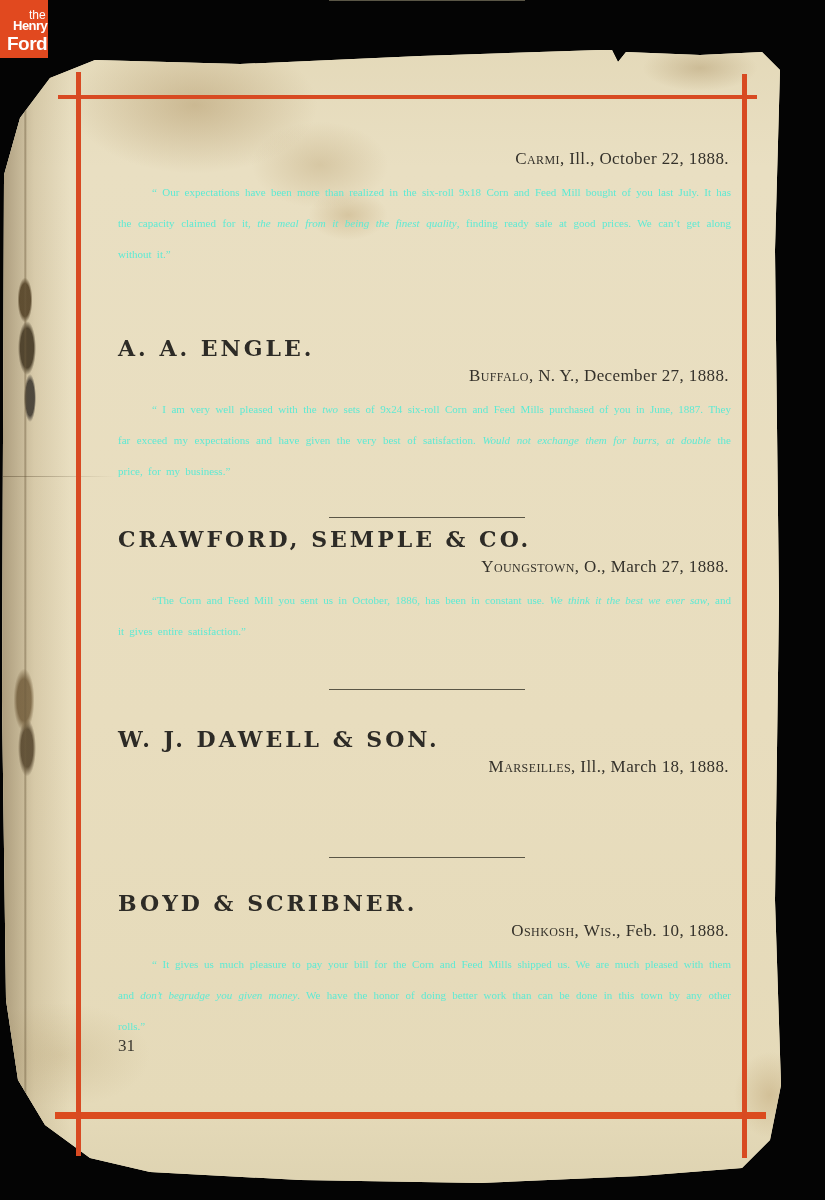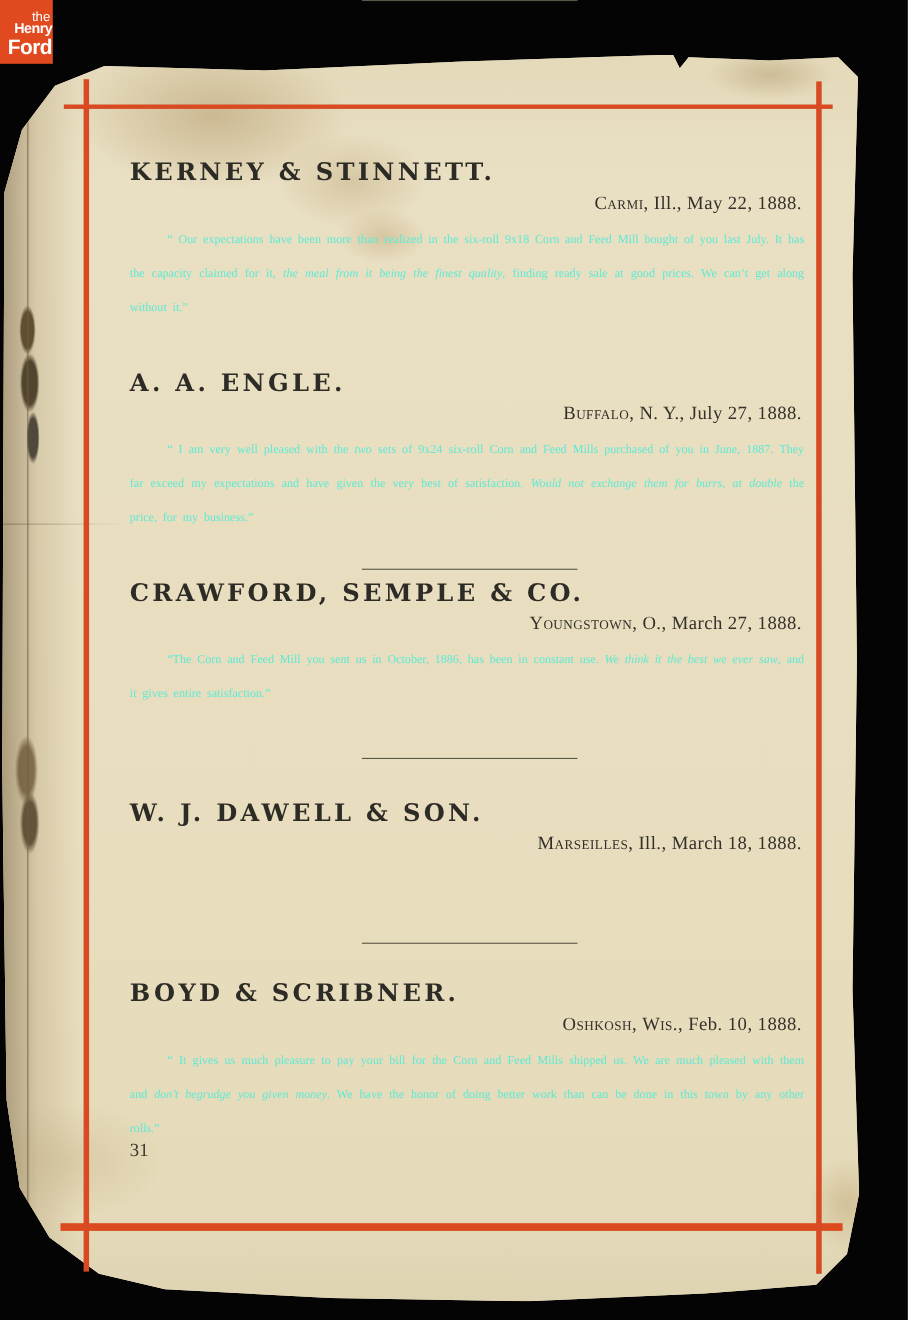--- a/index.html
+++ b/index.html
@@ -152,28 +152,27 @@
   <div class="rule rule-top"></div>
   <div class="rule rule-bottom"></div>
   <div class="rule rule-left"></div>
   <div class="rule rule-right"></div>
 
   <div class="content">
 
     <div class="pagenum">31</div>
 
   <section class="testimonial">
-    <h2 class="t-name">KERNEY &amp; STINNETT.</h2>
-    <div class="t-dateline"><span class="sc">Carmi</span><span>, Ill., May 22, 1888.</span></div>
+    <div class="t-dateline"><span class="sc">Carmi</span><span>, Ill., October 22, 1888.</span></div>
     <p class="t-body"><span>“ Our expectations have been more than realized in the six-roll 9x18 Corn and Feed Mill bought of you last July.  It has the capacity claimed for it, </span><span class="it">the meal from it being the finest quality</span><span>, finding ready sale at good prices.  We can’t get along without it.”</span></p>
   </section>
 <div class="separator"></div>
   <section class="testimonial">
     <h2 class="t-name">A. A. ENGLE.</h2>
-    <div class="t-dateline"><span class="sc">Buffalo</span><span>, N. Y., July 27, 1888.</span></div>
+    <div class="t-dateline"><span class="sc">Buffalo</span><span>, N. Y., December 27, 1888.</span></div>
     <p class="t-body"><span>“ I am very well pleased with the </span><span class="it">two</span><span> sets of 9x24 six-roll Corn and Feed Mills purchased of you in June, 1887.  They far exceed my expectations and have given the very best of satisfaction.  </span><span class="it">Would not exchange them for burrs, at double</span><span> the price, for my business.”</span></p>
   </section>
 <div class="separator"></div>
   <section class="testimonial">
     <h2 class="t-name">CRAWFORD, SEMPLE &amp; CO.</h2>
     <div class="t-dateline"><span class="sc">Youngstown</span><span>, O., March 27, 1888.</span></div>
     <p class="t-body"><span>“The Corn and Feed Mill you sent us in October, 1886, has been in constant use.  </span><span class="it">We think it the best we ever saw</span><span>, and it gives entire satisfaction.”</span></p>
   </section>
 <div class="separator"></div>
   <section class="testimonial">

